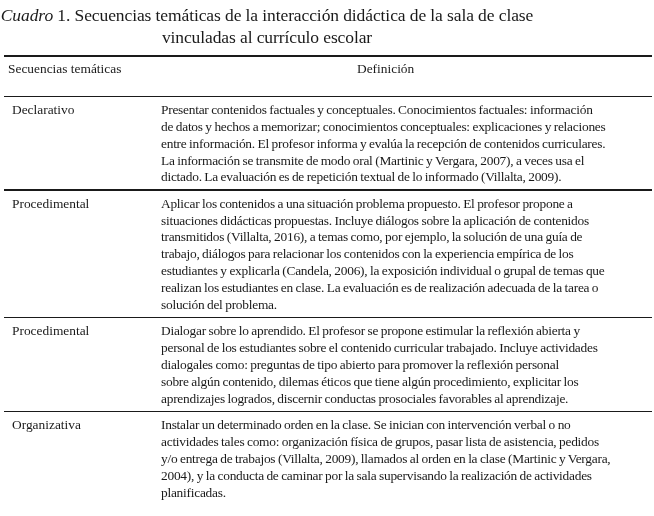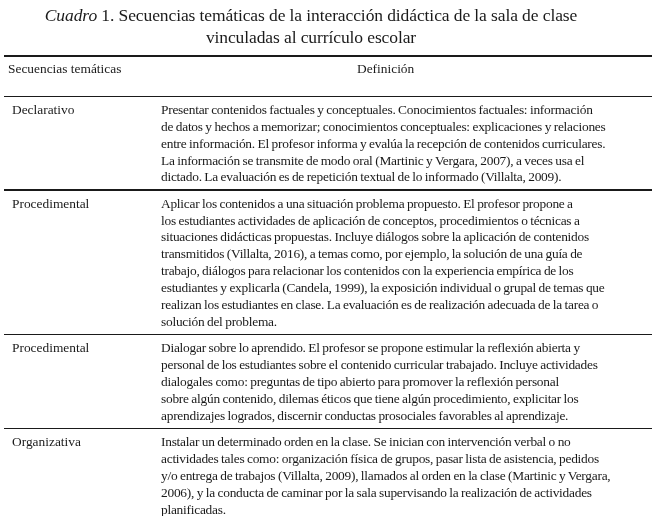--- a/index.html
+++ b/index.html
@@ -16,21 +16,20 @@
     }
     .caption {
       position: absolute;
       left: 0;
       top: 4px;
       width: 534px;
       text-align: center;
       font-size: 17.5px;
       line-height: 22px;
       letter-spacing: -0.1px;
-      padding-left: 44px;
     }
     .caption .cap-label {
       font-style: italic;
     }
     .table {
       position: absolute;
       left: 4px;
       top: 55px;
       width: 648px;
     }
@@ -109,25 +108,24 @@
       <span class="ln">La información se transmite de modo oral (Martinic y Vergara, 2007), a veces usa el</span>
       <span class="ln">dictado. La evaluación es de repetición textual de lo informado (Villalta, 2009).</span>
     </div>
   </div>
   <div class="rule"></div>
 
   <div class="row">
     <span class="term">Procedimental</span>
     <div class="def">
       <span class="ln">Aplicar los contenidos a una situación problema propuesto. El profesor propone a</span>
-      <span class="ln">los estudiantes actividades de aplicación de conceptos, procedimientos o técnicas a</span>
       <span class="ln">situaciones didácticas propuestas. Incluye diálogos sobre la aplicación de contenidos</span>
       <span class="ln">transmitidos (Villalta, 2016), a temas como, por ejemplo, la solución de una guía de</span>
       <span class="ln">trabajo, diálogos para relacionar los contenidos con la experiencia empírica de los</span>
-      <span class="ln">estudiantes y explicarla (Candela, 1999), la exposición individual o grupal de temas que</span>
+      <span class="ln">estudiantes y explicarla (Candela, 2006), la exposición individual o grupal de temas que</span>
       <span class="ln">realizan los estudiantes en clase. La evaluación es de realización adecuada de la tarea o</span>
       <span class="ln">solución del problema.</span>
     </div>
   </div>
   <div class="rule"></div>
 
   <div class="row">
     <span class="term">Procedimental</span>
     <div class="def">
       <span class="ln">Dialogar sobre lo aprendido. El profesor se propone estimular la reflexión abierta y</span>
@@ -138,18 +136,18 @@
     </div>
   </div>
   <div class="rule"></div>
 
   <div class="row">
     <span class="term">Organizativa</span>
     <div class="def">
       <span class="ln">Instalar un determinado orden en la clase. Se inician con intervención verbal o no</span>
       <span class="ln">actividades tales como: organización física de grupos, pasar lista de asistencia, pedidos</span>
       <span class="ln">y/o entrega de trabajos (Villalta, 2009), llamados al orden en la clase (Martinic y Vergara,</span>
-      <span class="ln">2006), y la conducta de caminar por la sala supervisando la realización de actividades</span>
+      <span class="ln">2004), y la conducta de caminar por la sala supervisando la realización de actividades</span>
       <span class="ln">planificadas.</span>
     </div>
   </div>
 
 </div>
 
 </body></html>

